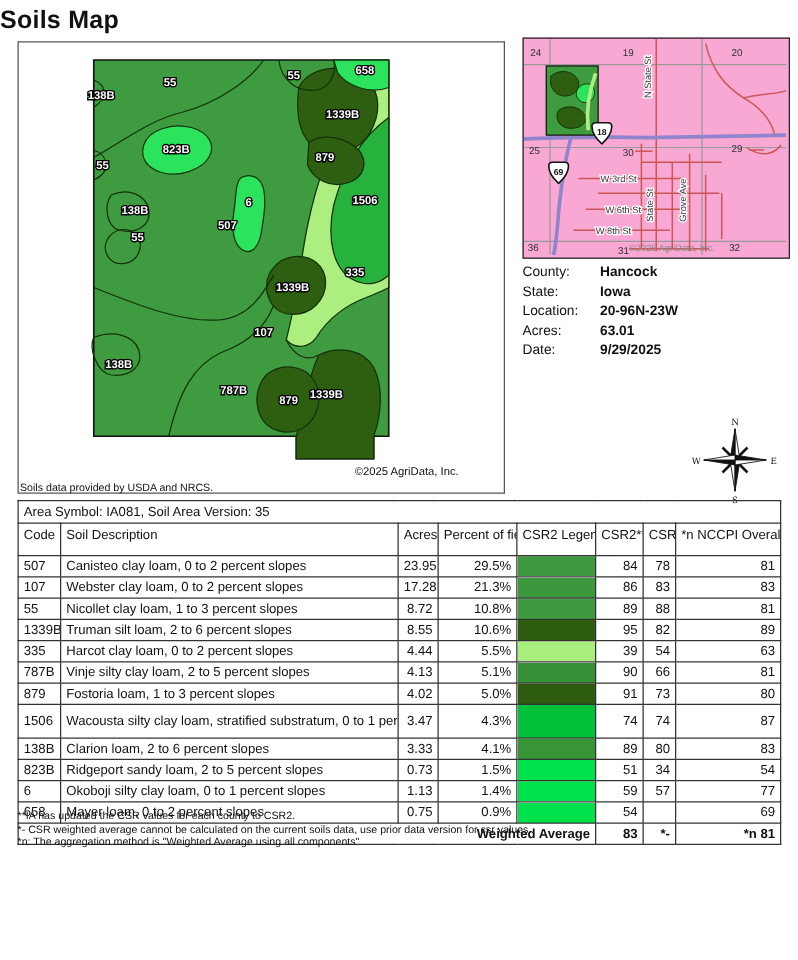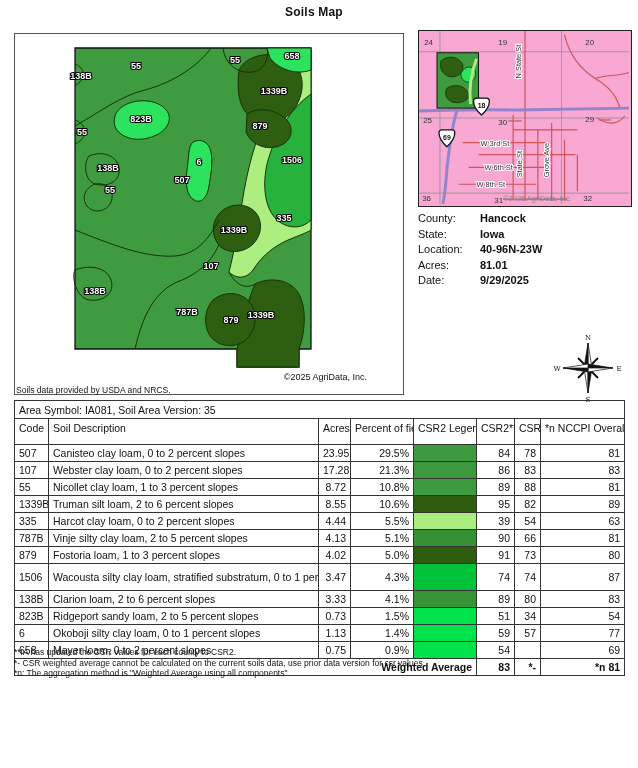--- a/index.html
+++ b/index.html
@@ -1,20 +1,20 @@
 <!DOCTYPE html>
 <html><head>
 <meta charset="utf-8">
 <style>
   html,body { margin:0; padding:0; background:#fff; }
   body { width:638px; height:768px; font-family:"Liberation Sans", sans-serif; color:#111; position:relative; }
   .page { position:relative; width:638px; height:768px; overflow:hidden; }
 
-  .title { position:absolute; top:5px; left:0; width:628px; text-align:center;
-           font-size:12px; font-weight:bold; letter-spacing:0.2px; }
+  .title { position:absolute; top:5px; left:0; width:628px; 
+           font-size:20px; font-weight:bold; letter-spacing:0.2px; }
 
   .map-panel { position:absolute; left:14px; top:33px; width:388px; height:360px;
                border:1.5px solid #555; background:#fff; }
   .map-panel svg { display:block; }
   .map-copyright { position:absolute; left:0; top:338px; width:352px; text-align:right;
                    font-size:9px; color:#111; }
   .usda-note { position:absolute; left:16px; top:385px; font-size:8.5px; color:#111; }
 
   .inset-panel { position:absolute; left:418px; top:30px; width:212px; height:175px;
                  border:1px solid #222; background:#f9a8d4; overflow:hidden; }
@@ -203,25 +203,25 @@
       <div class="info-row">
         <span class="info-label">County:</span>
         <span class="info-value">Hancock</span>
       </div>
       <div class="info-row">
         <span class="info-label">State:</span>
         <span class="info-value">Iowa</span>
       </div>
       <div class="info-row">
         <span class="info-label">Location:</span>
-        <span class="info-value">40-96N-23W</span>
+        <span class="info-value">20-96N-23W</span>
       </div>
       <div class="info-row">
         <span class="info-label">Acres:</span>
-        <span class="info-value">81.01</span>
+        <span class="info-value">63.01</span>
       </div>
       <div class="info-row">
         <span class="info-label">Date:</span>
         <span class="info-value">9/29/2025</span>
       </div>
     </div>
 
   <svg class="compass" viewBox="0 0 70 70">
     <g stroke="#111" stroke-width="1">
       <line x1="25" y1="25" x2="45" y2="45" stroke-width="2"></line>

